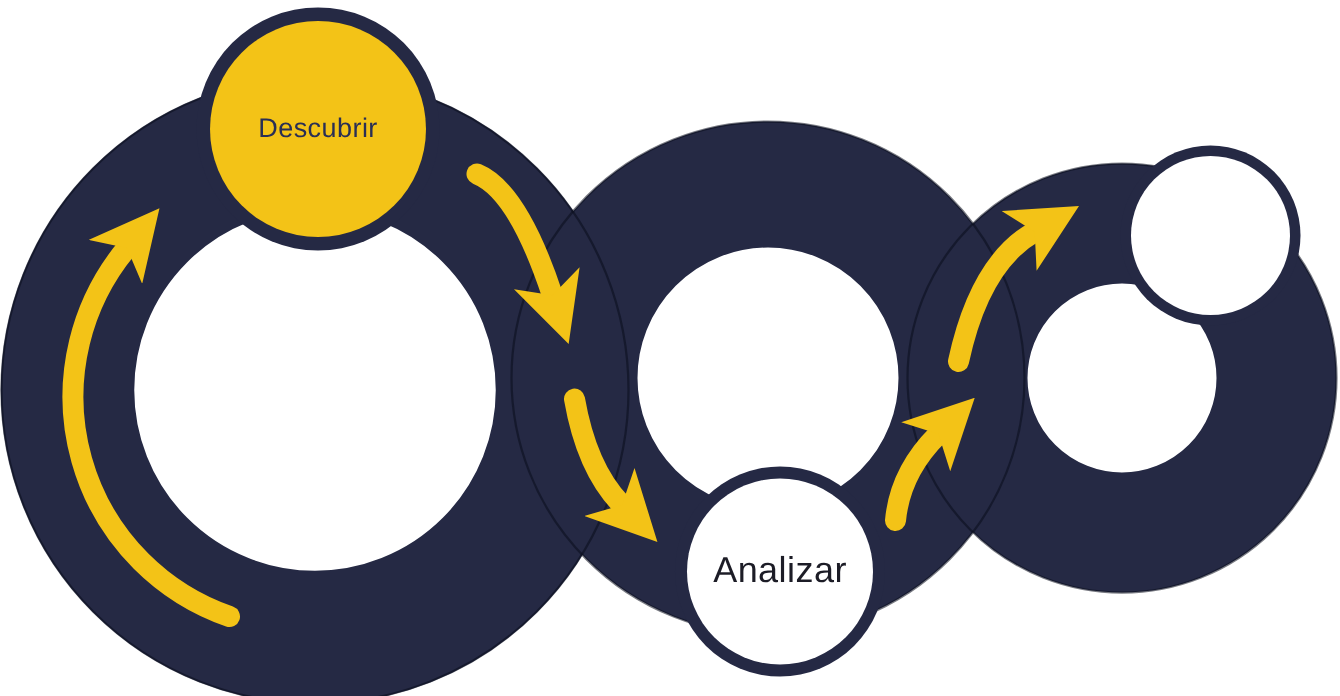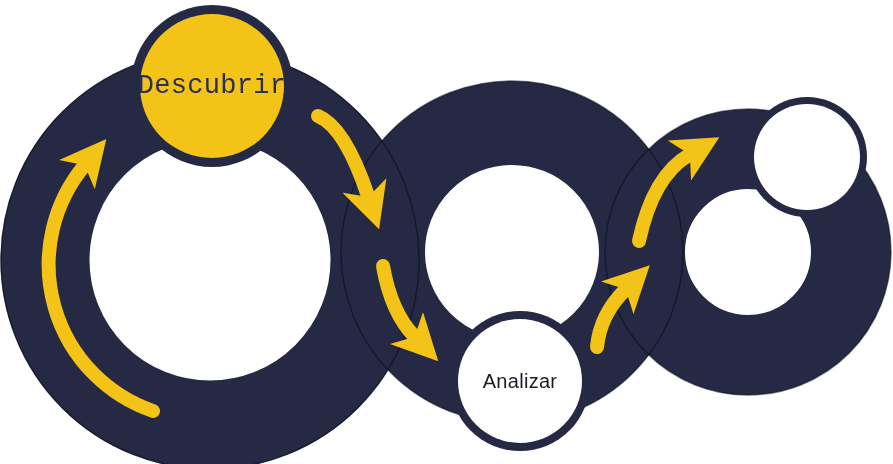--- a/index.html
+++ b/index.html
@@ -23,27 +23,26 @@
   .node-label {
     position: absolute;
     transform: translate(-50%, -50%);
     white-space: nowrap;
     font-weight: 500;
     letter-spacing: 0.3px;
     pointer-events: none;
   }
   .label-descubrir {
     left: 212px; top: 86px;
-    font-size: 27px;
+    font-size: 18px;
     color: var(--text-navy, #2A2F55);
-    font-family: Liberation Mono, monospace;
   }
   .label-analizar {
     left: 520px; top: 381px;
-    font-size: 20px;
+    font-size: 24px;
     color: var(--text-dark, #1C1C26);
   }
   .label-optimizar {
     left: 807px; top: 157px;
     font-size: 18px;
     color: var(--text-dark, #1C1C26);
   }
 </style>
 </head>
 <body>

